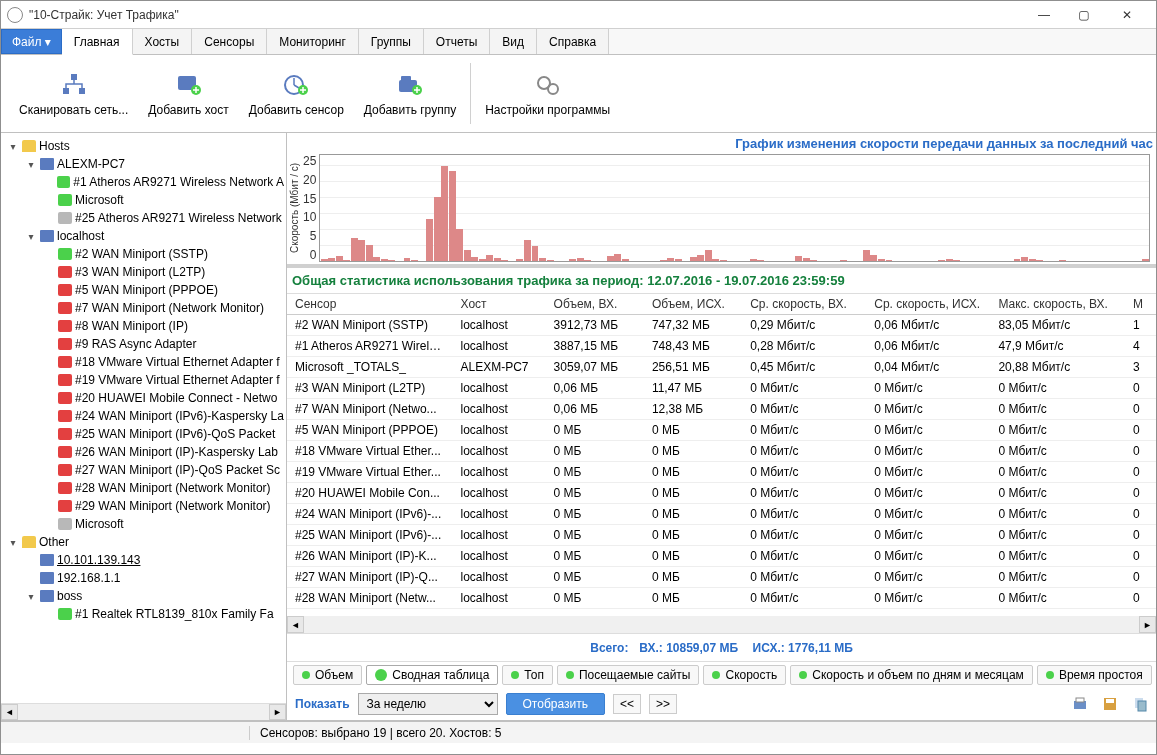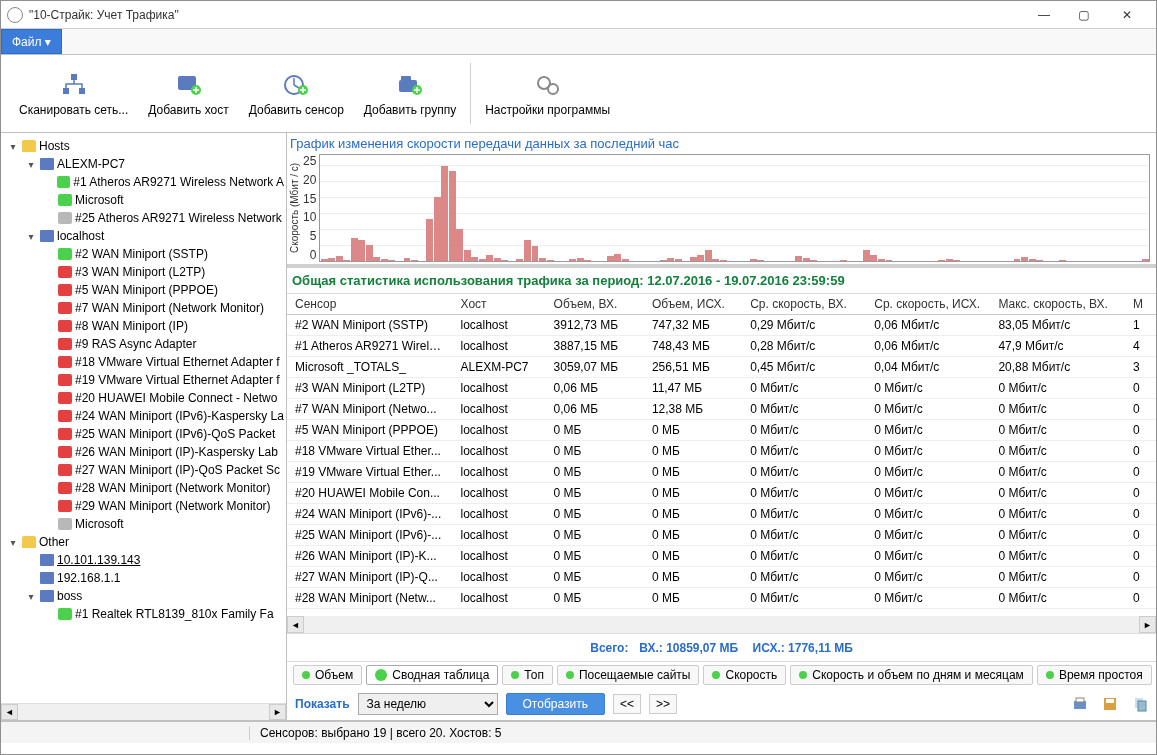--- a/index.html
+++ b/index.html
@@ -28,21 +28,21 @@
 .ic.pc{background:#5a7bbf;border-radius:1px}
 .ic.green{background:#4bd14b;border-radius:2px}
 .ic.red{background:#e34040;border-radius:2px}
 .ic.gray{background:#b8b8b8;border-radius:2px}
 .tree .label{color:#000}
 .tree-scroll{position:absolute;bottom:0;left:0;right:0;height:17px;background:#f0f0f0;border-top:1px solid #ddd;display:flex}
 .tree-scroll .sbtn{width:17px;background:#e8e8e8;border:1px solid #ccc;display:flex;align-items:center;justify-content:center;font-size:9px}
 .tree-scroll .track{flex:1;background:#f0f0f0}
 .right-pane{flex:1;display:flex;flex-direction:column;overflow:hidden}
 .chart-area{height:135px;border-bottom:4px solid #d0d0d0;display:flex;flex-direction:column}
-.chart-title{text-align:left;color:#2a6cc7;font-weight:normal;padding:3px;font-size:13px}
+.chart-title{text-align:right;color:#2a6cc7;font-weight:bold;padding:3px;font-size:13px}
 .chart-body{flex:1;display:flex;padding:0 6px 2px 2px}
 .ylabel{writing-mode:vertical-rl;transform:rotate(180deg);font-size:10px;color:#333;text-align:center}
 .yaxis{display:flex;flex-direction:column;justify-content:space-between;font-size:10px;color:#333;padding:0 3px;text-align:right}
 .plot{flex:1;border:1px solid #999;position:relative;background:#fff}
 .plot .grid{position:absolute;inset:0;background:repeating-linear-gradient(to top,transparent 0,transparent 15px,#eee 15px,#eee 16px)}
 .plot .bars{position:absolute;inset:0;display:flex;align-items:flex-end}
 .plot .bars span{flex:1;background:#d88;margin:0 0.3px}
 .xaxis{display:flex;justify-content:space-between;font-size:10px;padding:2px 4px 0 34px}
 .stats-area{flex:1;display:flex;flex-direction:column;overflow:hidden}
 .stats-title{text-align:left;color:#15803d;font-weight:bold;padding:5px;font-size:13px}
@@ -76,20 +76,30 @@
 <div class="titlebar">
   <span class="icon"></span>
   <span class="title">"10-Страйк: Учет Трафика"</span>
   <div class="winbtn">—</div>
   <div class="winbtn">▢</div>
   <div class="winbtn close">✕</div>
 </div>
 
 <div class="menubar">
   <div class="file">Файл ▾</div>
+  <div id="menu-tabs" style="display: flex;">
+      <div class="tab active">Главная</div>
+      <div class="tab">Хосты</div>
+      <div class="tab">Сенсоры</div>
+      <div class="tab">Мониторинг</div>
+      <div class="tab">Группы</div>
+      <div class="tab">Отчеты</div>
+      <div class="tab">Вид</div>
+      <div class="tab">Справка</div>
+    </div>
 </div>
 
 <div class="ribbon">
   <div class="btn">
     <span class="ric">
         <svg width="26" height="22">
           <rect x="10" y="0" width="6" height="6" fill="#5a7bbf"></rect>
           <rect x="2" y="14" width="6" height="6" fill="#5a7bbf"></rect>
           <rect x="18" y="14" width="6" height="6" fill="#5a7bbf"></rect>
           <path d="M13 6 V10 H5 V14 M13 10 H21 V14" stroke="#5a7bbf" fill="none" stroke-width="1.5"></path>

